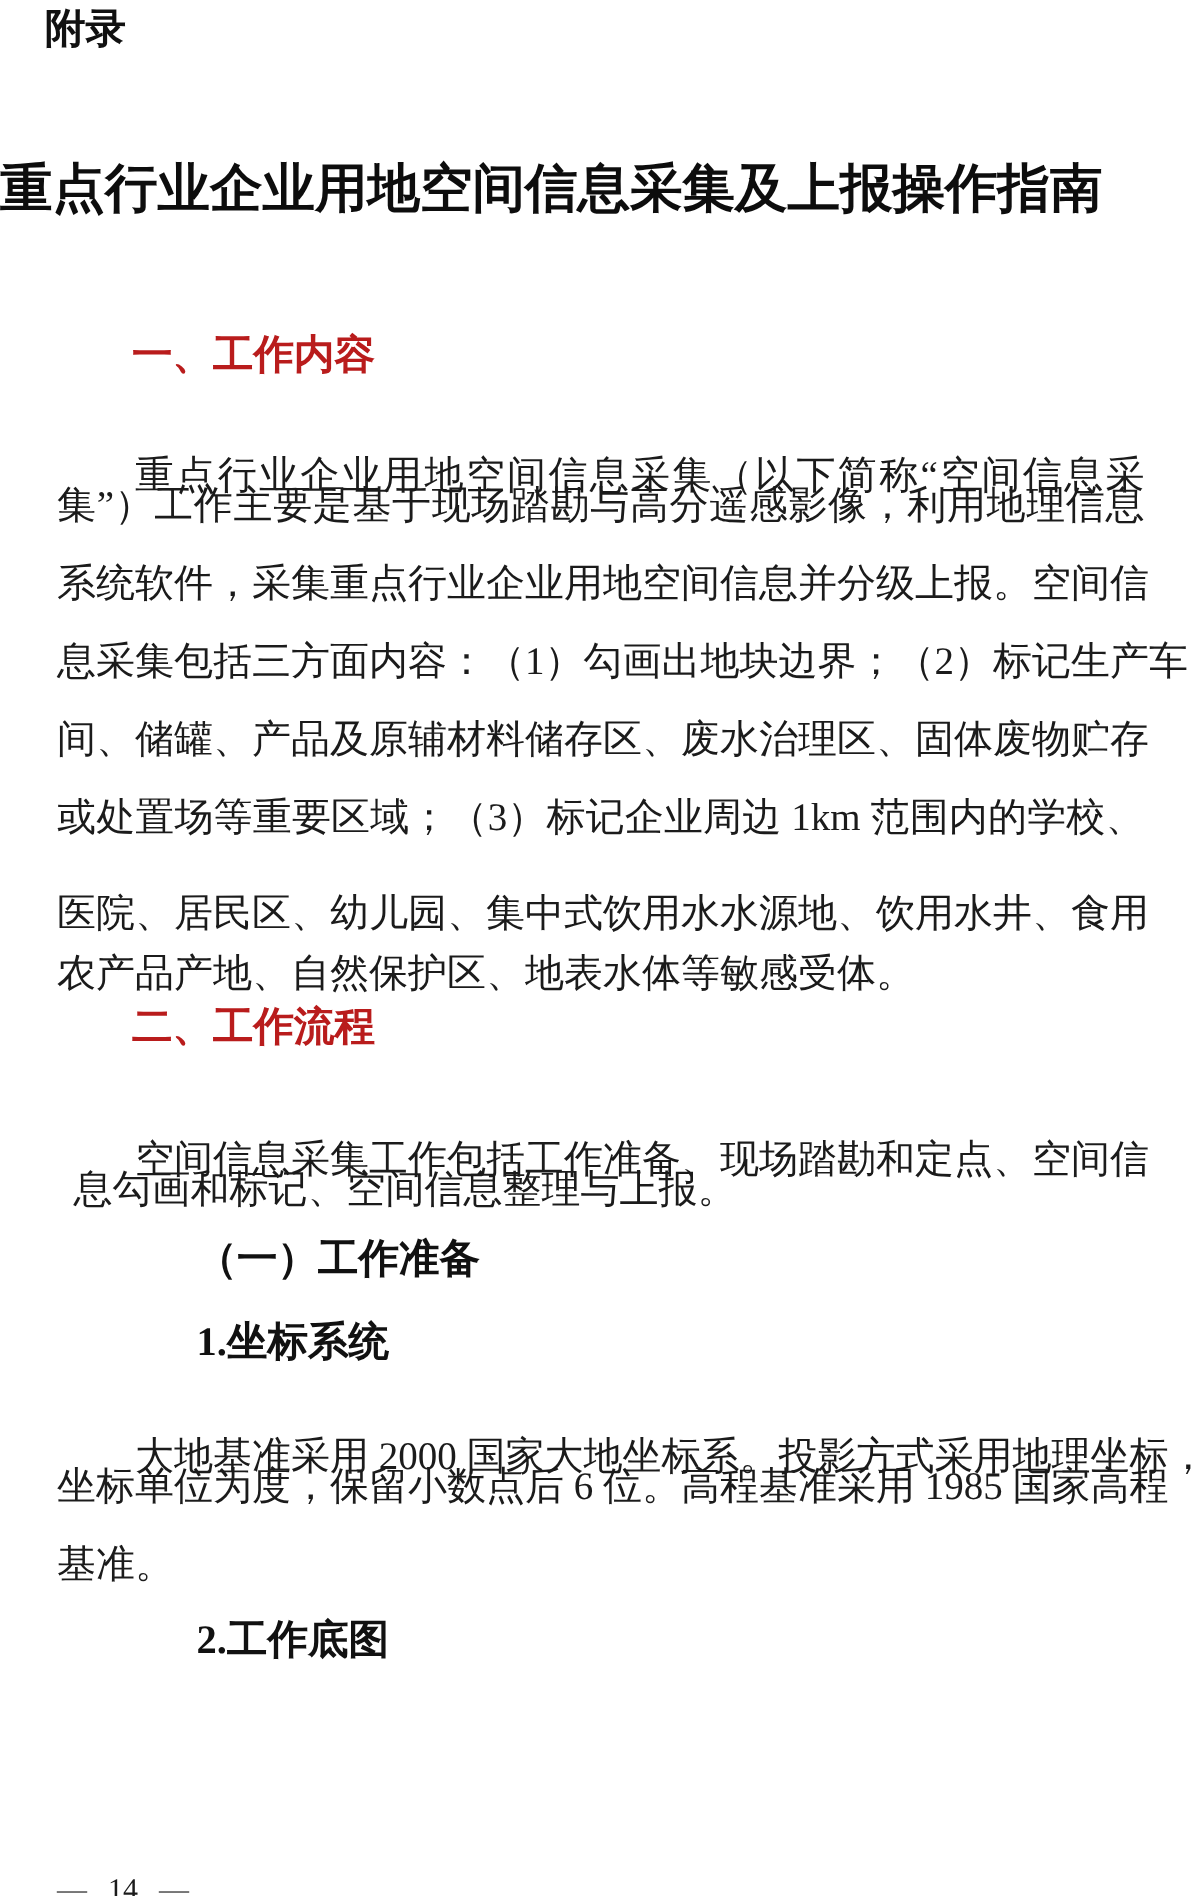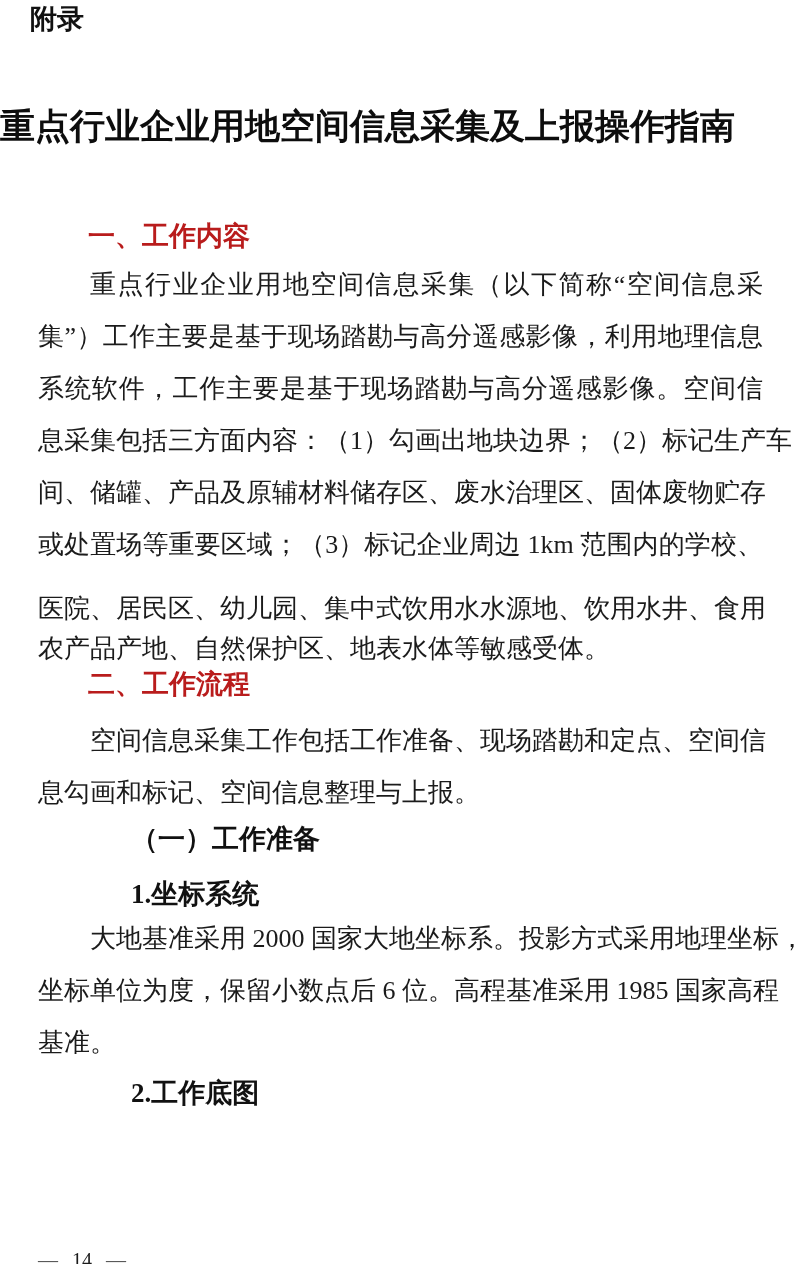--- a/index.html
+++ b/index.html
@@ -49,21 +49,21 @@
     font-family:"Liberation Serif","DejaVu Serif",serif;
     font-size:26px;line-height:34px;color:#1b1b1b;
     white-space:nowrap;
   }
   .just{
     text-align:justify;
     text-align-last:justify;
     -moz-text-align-last:justify;
     text-justify:inter-character;
   }
-  .indent{padding-left:52px;}
+  .indent{padding-left:52px;margin-top:32px;}
   
   .footer{
     top:1244px;left:38px;
     font-family:"Liberation Serif","DejaVu Serif",serif;
     font-size:20px;line-height:32px;color:#222;
     white-space:nowrap;
   }
   .footer .dash{color:#4f4f4f;letter-spacing:0;}
   .footer .num{margin:0 14px;color:#1b1b1b;}
 </style>
@@ -73,31 +73,31 @@
 <div id="page">
 
   <div class="abs appendix">附录</div>
 
   <div class="abs doc-title">重点行业企业用地空间信息采集及上报操作指南</div>
 
   <div class="abs h-sans" style="top:219px;">一、工作内容</div>
 
   <div class="abs line just indent" style="top:268px;">重点行业企业用地空间信息采集（以下简称“空间信息采</div>
   <div class="abs line just" style="top:320px;">集”）工作主要是基于现场踏勘与高分遥感影像，利用地理信息</div>
-  <div class="abs line just" style="top:372px;">系统软件，工作主要是基于现场踏勘与高分遥感影像。空间信</div>
+  <div class="abs line just" style="top:372px;">系统软件，采集重点行业企业用地空间信息并分级上报。空间信</div>
   <div class="abs line just" style="top:424px;">息采集包括三方面内容：（1）勾画出地块边界；（2）标记生产车</div>
   <div class="abs line just" style="top:476px;">间、储罐、产品及原辅材料储存区、废水治理区、固体废物贮存</div>
   <div class="abs line just" style="top:528px;">或处置场等重要区域；（3）标记企业周边 1km 范围内的学校、</div>
   <div class="abs line just" style="top:580px;margin-top:12px;">医院、居民区、幼儿园、集中式饮用水水源地、饮用水井、食用</div>
   <div class="abs line" style="top:632px;">农产品产地、自然保护区、地表水体等敏感受体。</div>
 
   <div class="abs h-sans" style="top:667px;">二、工作流程</div>
 
   <div class="abs line just indent" style="top:724px;">空间信息采集工作包括工作准备、现场踏勘和定点、空间信</div>
-  <div class="abs line" style="top:776px;">息勾画和标记、空间信息整理与上报。</div>
+  <div class="abs line" style="top:776px;margin-left:11px;">息勾画和标记、空间信息整理与上报。</div>
 
   <div class="abs h-serif" style="top:822px;">（一）工作准备</div>
 
   <div class="abs h-serif" style="top:877px;">1.坐标系统</div>
 
   <div class="abs line just indent" style="top:922px;">大地基准采用 2000 国家大地坐标系。投影方式采用地理坐标，</div>
   <div class="abs line just" style="top:974px;">坐标单位为度，保留小数点后 6 位。高程基准采用 1985 国家高程</div>
   <div class="abs line" style="top:1026px;">基准。</div>
 
   <div class="abs h-serif" style="top:1076px;">2.工作底图</div>

